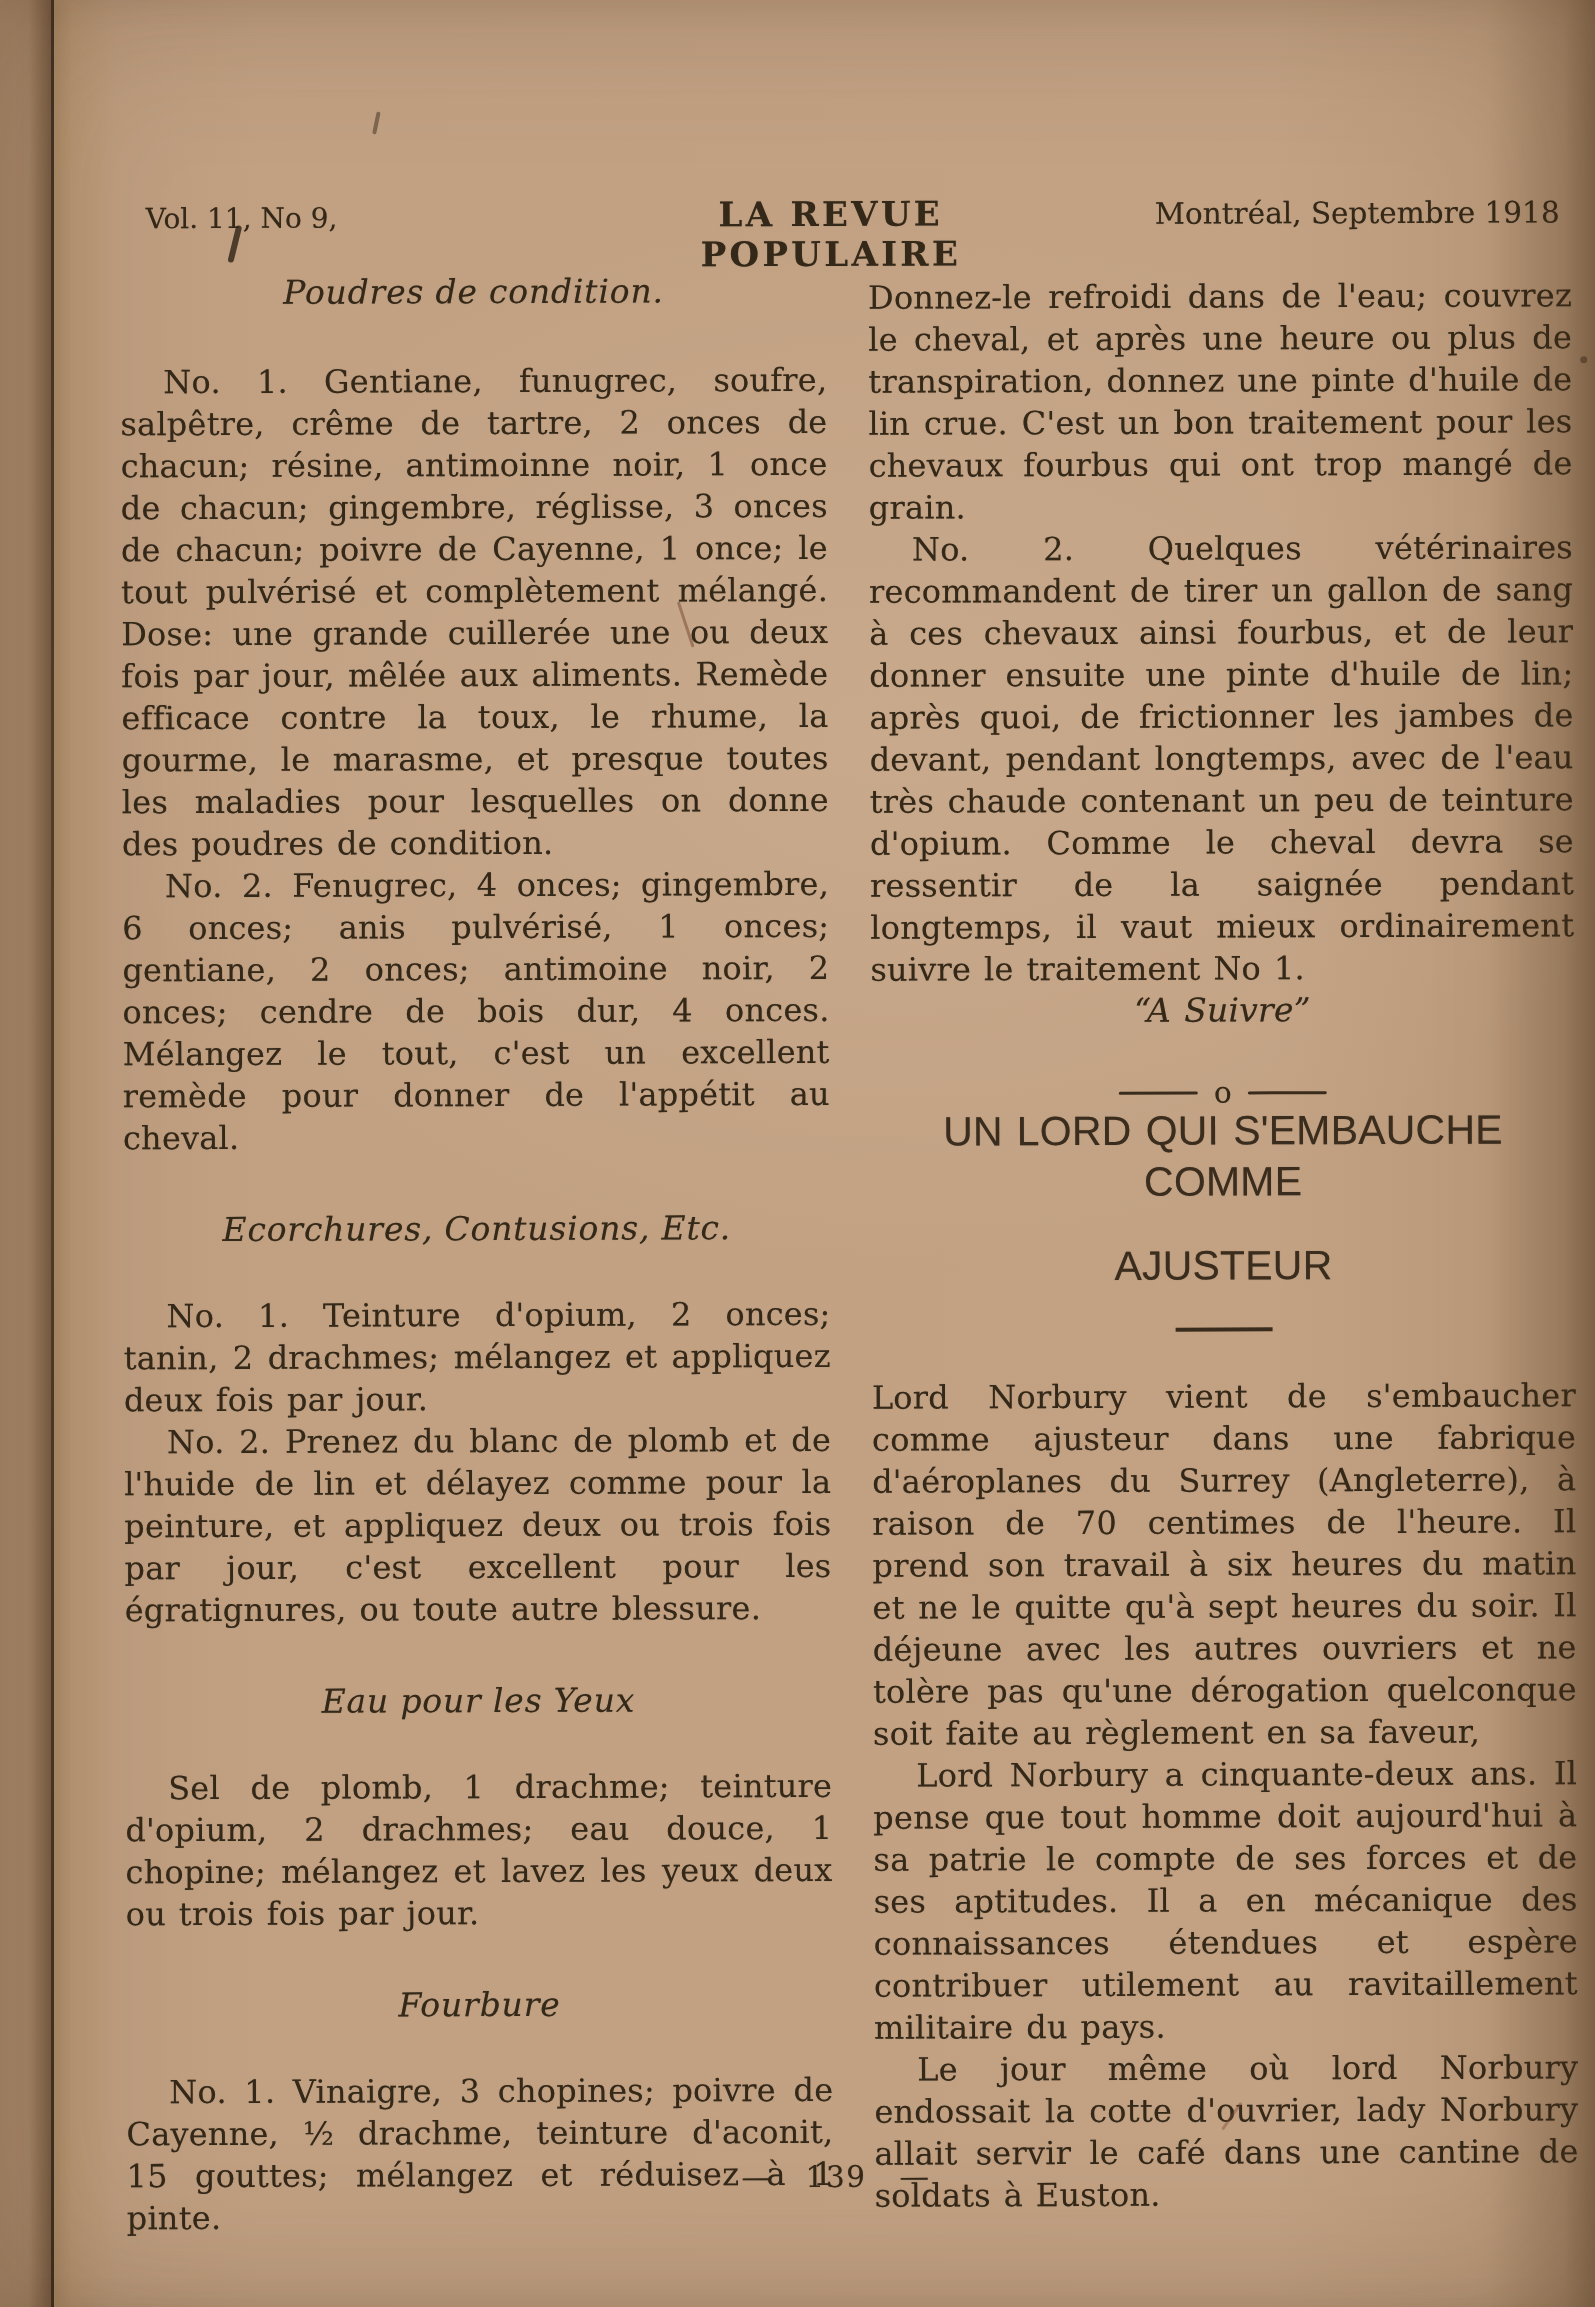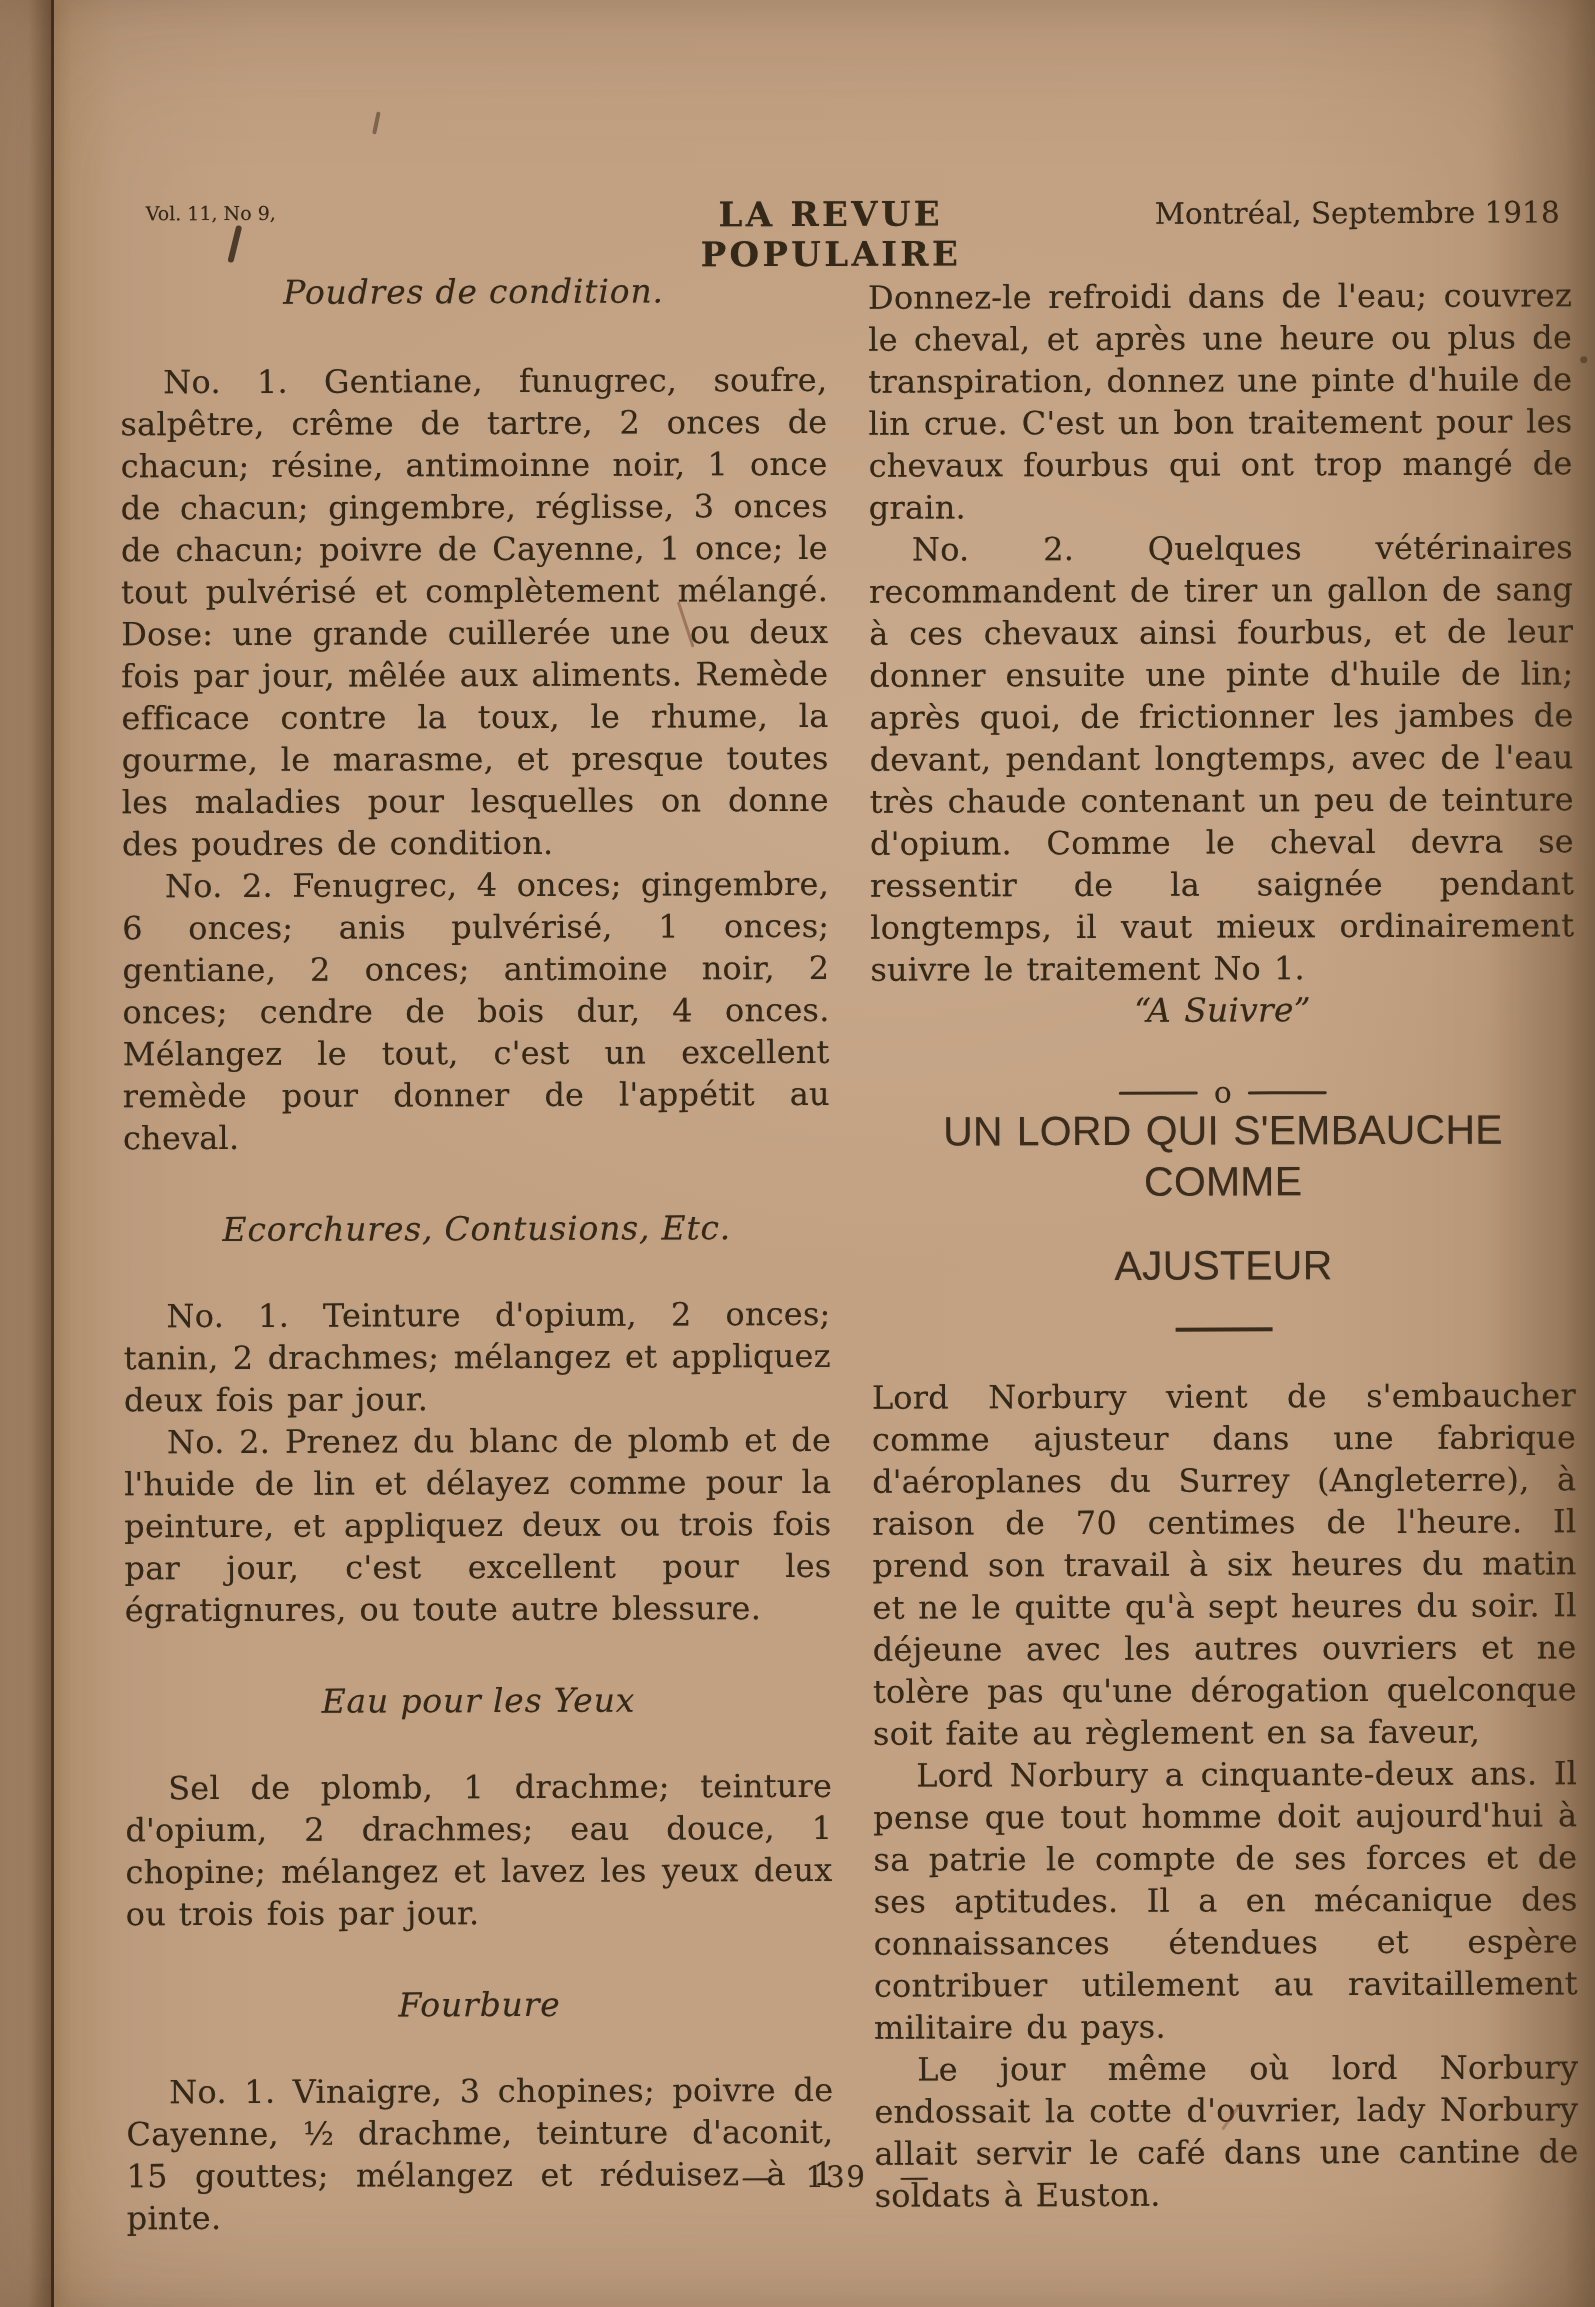--- a/index.html
+++ b/index.html
@@ -29,21 +29,21 @@
     opacity:.9;
   }
   .right-edge-shade{
     position:absolute;right:0;top:0;width:107px;height:100%;
     background:linear-gradient(90deg,rgba(74,50,28,0) 0%,rgba(74,50,28,.14) 70%,rgba(60,40,22,.30) 100%);
     pointer-events:none;
   }
   .content{position:absolute;inset:0;transform:rotate(-0.2deg);}
   .txt{text-shadow:0 0 0.8px rgba(52,40,24,.45);}
   
-  .hdr-vol{position:absolute;left:149px;top:200px;font-size:19px;}
+  .hdr-vol{position:absolute;left:149px;top:200px;font-size:28px;}
   .hdr-title{position:absolute;left:584px;top:194px;width:500px;text-align:center;
     font-size:34px;font-weight:700;letter-spacing:3.3px;}
   .hdr-date{position:absolute;left:1158px;top:198px;font-size:29.5px;}
   
   .col{position:absolute;font-size:32px;line-height:42px;text-align:justify;}
   .col-left{left:123px;top:271px;width:707px;}
   .col-right{left:871px;top:243px;width:704px;}
   .col p{margin:0;text-indent:43px;word-spacing:2.5px;letter-spacing:0.2px;}
   .col p.noind{text-indent:0;}
   .sec-head{font-style:italic;font-weight:400;font-size:33px;line-height:39px;

